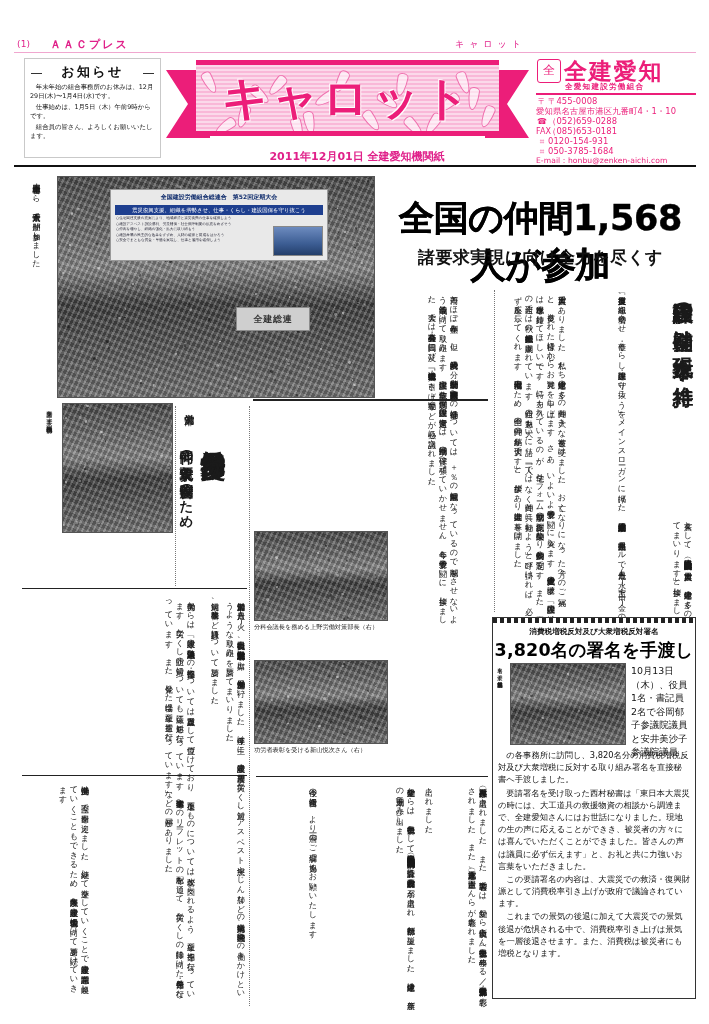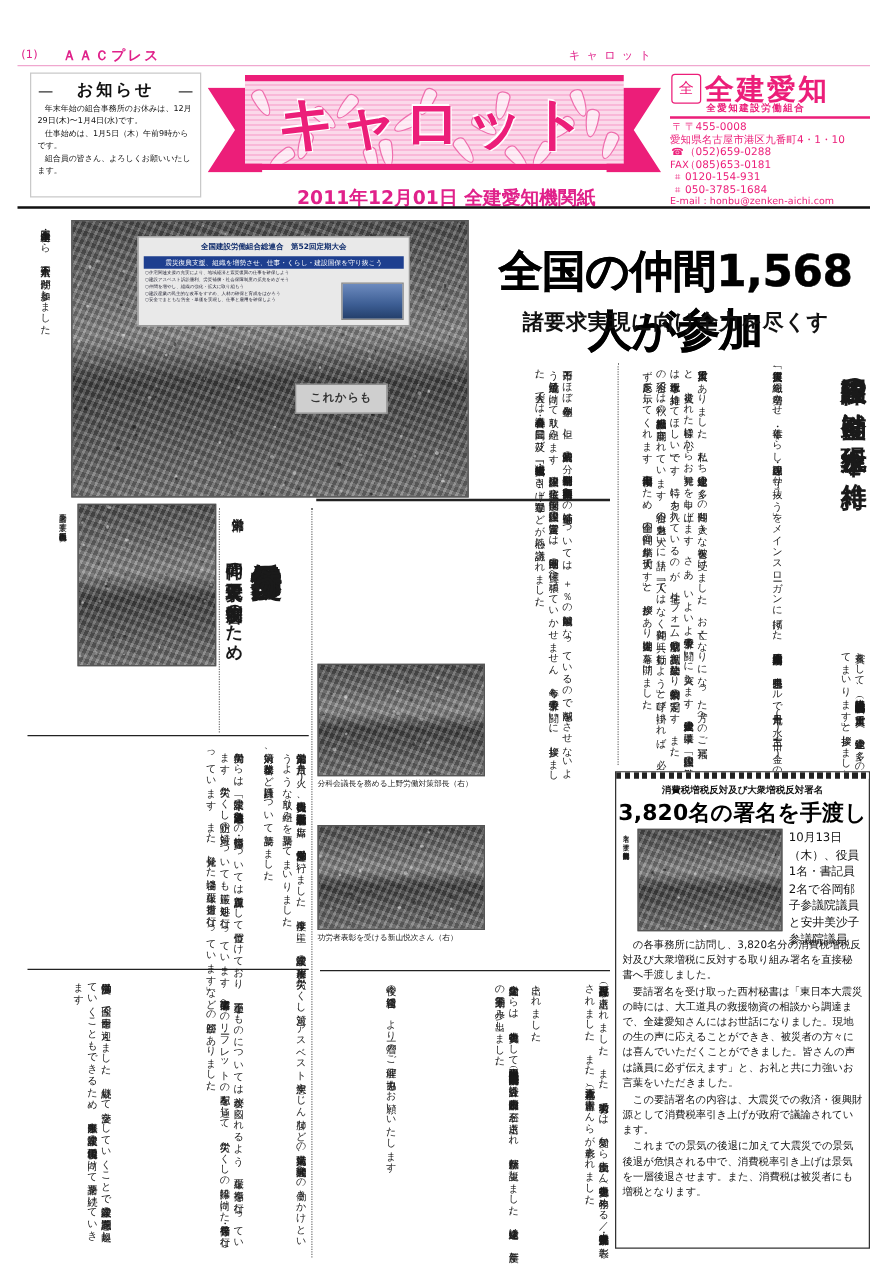--- a/index.html
+++ b/index.html
@@ -188,21 +188,21 @@
     font-weight: bold;
     color: #ec1e79;
     letter-spacing: 0.01em;
     font-family: "DejaVu Sans", "Liberation Sans", sans-serif;
   }
   #masthead-date {
     position: absolute;
     left: 56px; top: 93px;
     width: 270px;
     text-align: center;
-    font-size: 15px;
+    font-size: 11px;
     font-weight: bold;
     color: #e0218a;
     font-family: "DejaVu Sans", "Liberation Sans", sans-serif;
   }
 
   
   #org-block {
     position: absolute;
     left: 536px; top: 56px;
     width: 160px; height: 102px;
@@ -607,21 +607,21 @@
     <div id="hero-screen" class="ph-label">
       <div class="scr-title">全国建設労働組合総連合　第52回定期大会</div>
       <div class="scr-band">震災復興支援、組織を増勢させ、仕事・くらし・建設国保を守り抜こう</div>
       <div class="scr-li">○住宅関連支援の充実により、地域経済と震災復興の仕事を確保しよう</div>
       <div class="scr-li">○建設アスベスト訴訟勝利、労災補償・社会保障制度の拡充をめざそう</div>
       <div class="scr-li">○仲間を増やし、組織の強化・拡大に取り組もう</div>
       <div class="scr-li">○建設産業の民主的な改革をすすめ、人材の確保と育成をはかろう</div>
       <div class="scr-li">○安全でまともな賃金・単価を実現し、仕事と雇用を確保しよう</div>
       <div class="scr-img"></div>
     </div>
-    <div id="hero-banner" class="ph-label">これからも</div>
+    <div id="hero-banner" class="ph-label">全建総連</div>
   <div style="position: absolute; inset: 0px; z-index: 2; pointer-events: none;">
         <i style="position:absolute;left:137.4px;top:97.5px;width:1.8px;height:1.8px;border-radius:50%;background:rgba(250,250,250,0.26);"></i>
         <i style="position:absolute;left:315.6px;top:177.8px;width:2.2px;height:2.2px;border-radius:50%;background:rgba(250,250,250,0.11);"></i>
         <i style="position:absolute;left:60.7px;top:212.6px;width:1.1px;height:1.1px;border-radius:50%;background:rgba(250,250,250,0.22);"></i>
         <i style="position:absolute;left:216.4px;top:64.1px;width:1.5px;height:1.5px;border-radius:50%;background:rgba(10,10,10,0.34);"></i>
         <i style="position:absolute;left:139.8px;top:1.6px;width:2.5px;height:2.5px;border-radius:50%;background:rgba(10,10,10,0.19);"></i>
         <i style="position:absolute;left:54.4px;top:213.5px;width:2.0px;height:2.0px;border-radius:50%;background:rgba(250,250,250,0.16);"></i>
         <i style="position:absolute;left:136.7px;top:24.0px;width:1.3px;height:1.3px;border-radius:50%;background:rgba(10,10,10,0.38);"></i>
         <i style="position:absolute;left:130.1px;top:118.3px;width:2.5px;height:2.5px;border-radius:50%;background:rgba(10,10,10,0.25);"></i>
         <i style="position:absolute;left:117.6px;top:73.3px;width:1.3px;height:1.3px;border-radius:50%;background:rgba(10,10,10,0.38);"></i>

